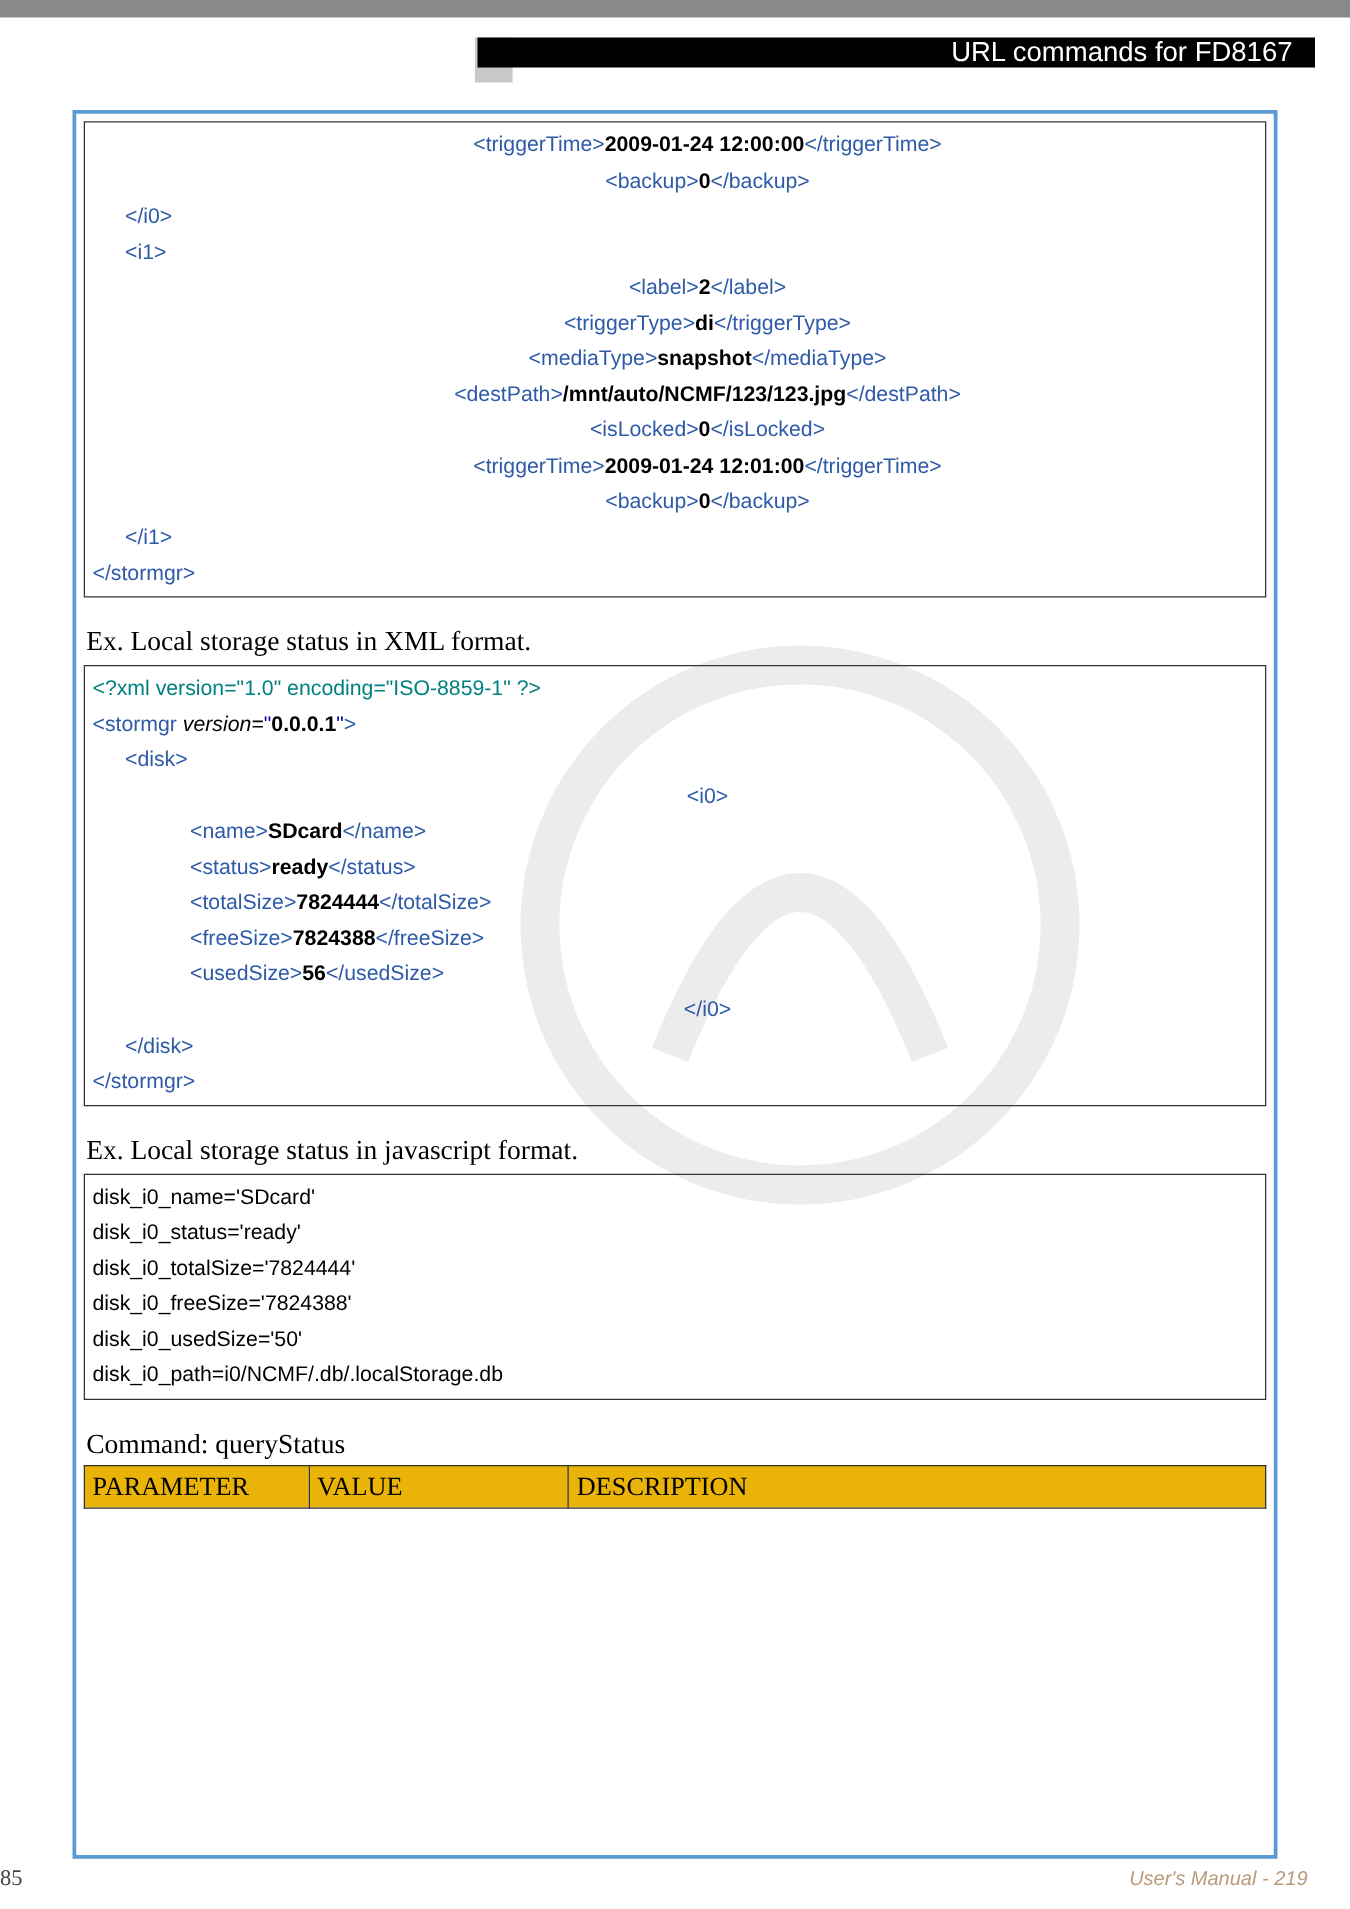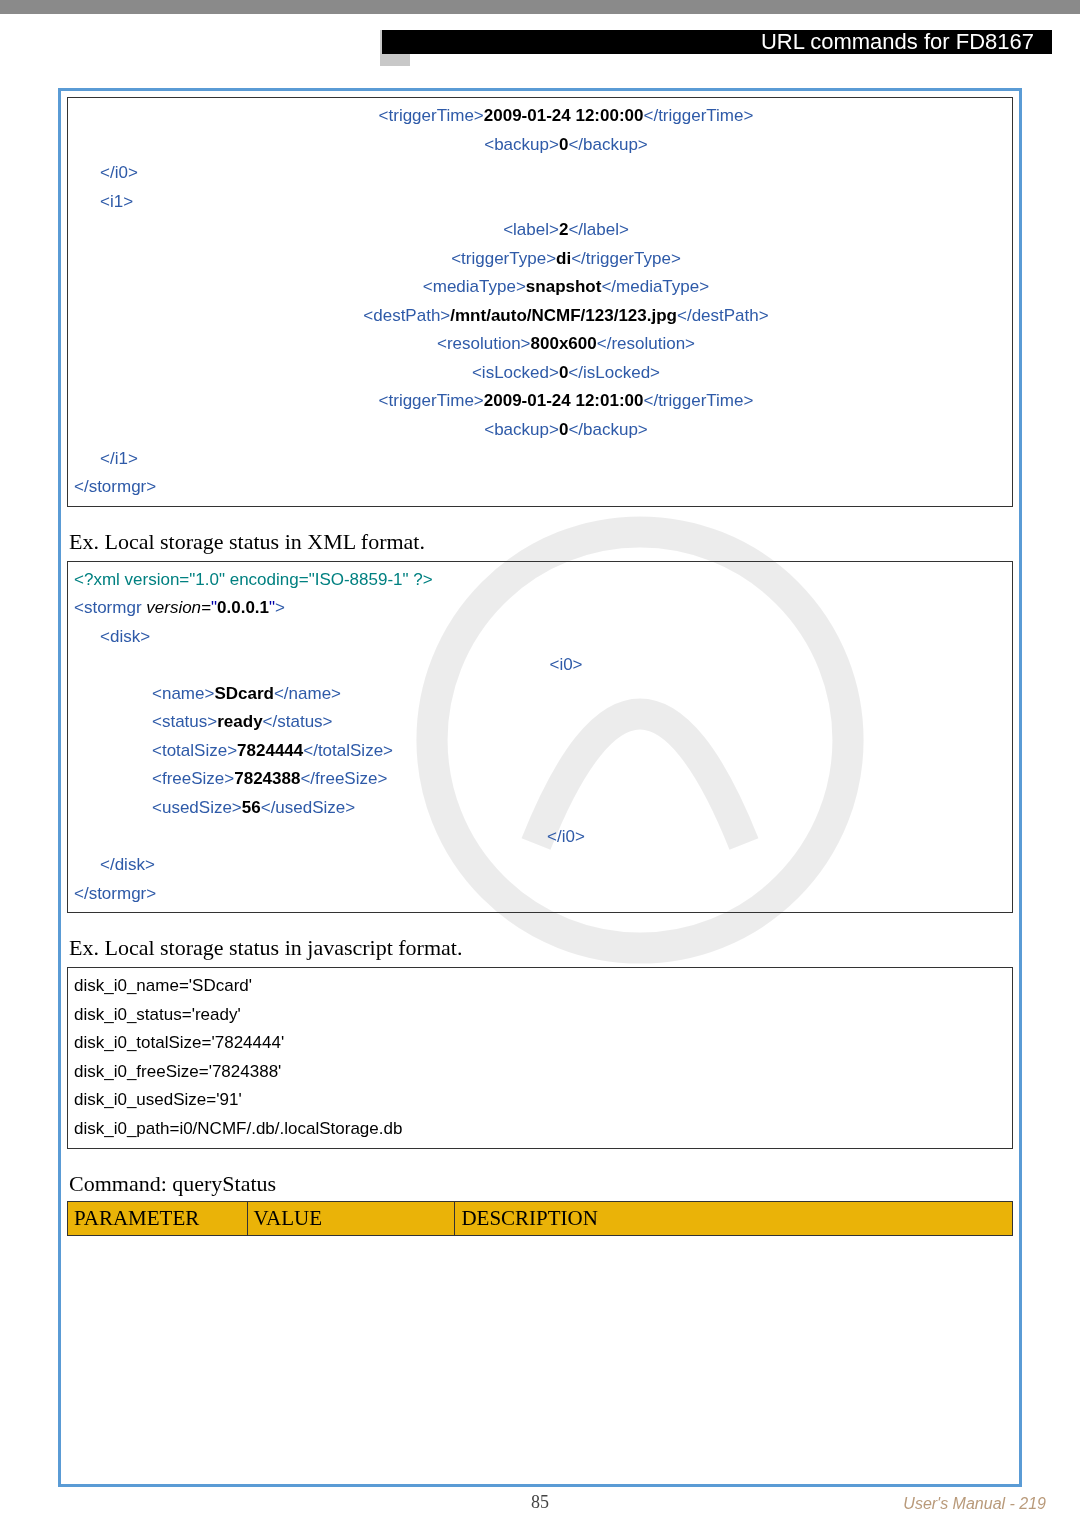--- a/index.html
+++ b/index.html
@@ -87,21 +87,21 @@
   .text  { color: #000; font-weight: bold; }
   .decl  { color: #008080; }
   .pad1 { padding-left: 26px; }
   .pad2 { padding-left: 52px; text-align: center; }
   .pad3 { padding-left: 78px; }
   .footer-page {
     position: absolute;
     bottom: 14px;
     left: 0;
     right: 0;
-    text-align: center;
+    text-align: left;
     color: #444;
     font-family: "Times New Roman", serif;
     font-size: 18px;
     margin-top: 28px;
   }
   .footer-manual {
     position: absolute;
     bottom: 14px;
     right: 34px;
     color: #b99a7a;
@@ -139,21 +139,20 @@
 
   <div class="code-box" id="codebox1">
       <div class="pad2"><span class="tag">&lt;triggerTime&gt;</span><span class="text">2009-01-24 12:00:00</span><span class="tag">&lt;/triggerTime&gt;</span></div>
       <div class="pad2"><span class="tag">&lt;backup&gt;</span><span class="text">0</span><span class="tag">&lt;/backup&gt;</span></div>
       <div class="pad1"><span class="tag">&lt;/i0&gt;</span></div>
       <div class="pad1"><span class="tag">&lt;i1&gt;</span></div>
       <div class="pad2"><span class="tag">&lt;label&gt;</span><span class="text">2</span><span class="tag">&lt;/label&gt;</span></div>
       <div class="pad2"><span class="tag">&lt;triggerType&gt;</span><span class="text">di</span><span class="tag">&lt;/triggerType&gt;</span></div>
       <div class="pad2"><span class="tag">&lt;mediaType&gt;</span><span class="text">snapshot</span><span class="tag">&lt;/mediaType&gt;</span></div>
       <div class="pad2"><span class="tag">&lt;destPath&gt;</span><span class="text">/mnt/auto/NCMF/123/123.jpg</span><span class="tag">&lt;/destPath&gt;</span></div>
-      <div class="pad2"><span class="tag">&lt;resolution&gt;</span><span class="text">800x600</span><span class="tag">&lt;/resolution&gt;</span></div>
       <div class="pad2"><span class="tag">&lt;isLocked&gt;</span><span class="text">0</span><span class="tag">&lt;/isLocked&gt;</span></div>
       <div class="pad2"><span class="tag">&lt;triggerTime&gt;</span><span class="text">2009-01-24 12:01:00</span><span class="tag">&lt;/triggerTime&gt;</span></div>
       <div class="pad2"><span class="tag">&lt;backup&gt;</span><span class="text">0</span><span class="tag">&lt;/backup&gt;</span></div>
       <div class="pad1"><span class="tag">&lt;/i1&gt;</span></div>
       <div><span class="tag">&lt;/stormgr&gt;</span></div>
     </div>
 
   <div class="narr">Ex. Local storage status in XML format.</div>
 
   <div class="code-box" id="codebox2">
@@ -171,21 +170,21 @@
       <div><span class="tag">&lt;/stormgr&gt;</span></div>
     </div>
 
   <div class="narr">Ex. Local storage status in javascript format.</div>
 
   <div class="code-box" id="codebox3" style="font-family:Verdana,Arial,sans-serif; color:#000;">
       <div>disk_i0_name='SDcard'</div>
       <div>disk_i0_status='ready'</div>
       <div>disk_i0_totalSize='7824444'</div>
       <div>disk_i0_freeSize='7824388'</div>
-      <div>disk_i0_usedSize='91'</div>
+      <div>disk_i0_usedSize='50'</div>
       <div>disk_i0_path=i0/NCMF/.db/.localStorage.db</div>
     </div>
 
   <div class="cmd">Command: queryStatus</div>
 
   <table class="param-table">
     <tbody>
         <tr class="hdr">
       <td style="width:19%">PARAMETER</td>
       <td style="width:22%">VALUE</td>

